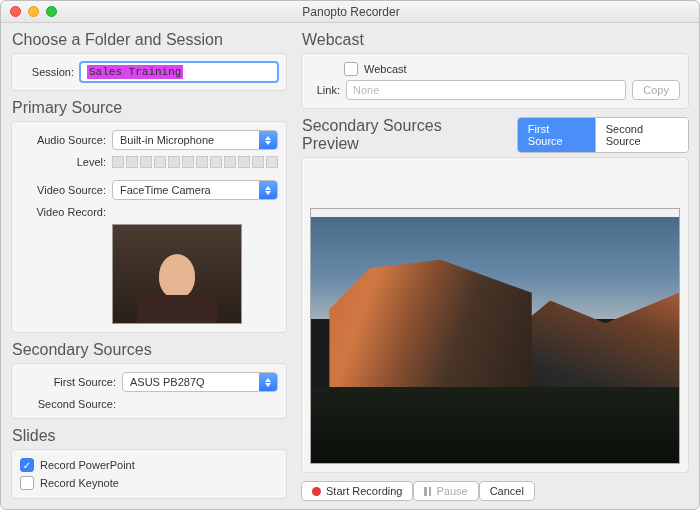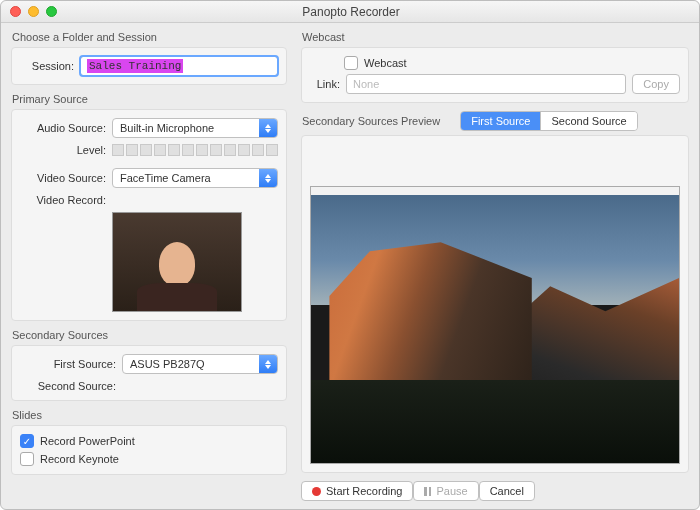--- a/index.html
+++ b/index.html
@@ -52,21 +52,21 @@
   .content {
     flex: 1;
     display: flex;
     padding: 8px 10px 8px 10px;
     gap: 14px;
   }
   .leftcol { width: 276px; display: flex; flex-direction: column; }
   .rightcol { flex: 1; display: flex; flex-direction: column; }
   .group { margin-bottom: 8px; }
   .grouplabel {
-    font-size: 11px;
+    font-size: 16px;
     color: #555;
     margin-bottom: 4px;
     padding-left: 1px;
   }
   .panel {
     background: #f5f5f5;
     border: 1px solid #ddd;
     border-radius: 4px;
     padding: 8px 8px;
   }
@@ -186,21 +186,21 @@
     display: inline-flex;
     align-items: center;
     gap: 5px;
   }
   .btn.disabled { color: #aaa; }
   .seg {
     display: inline-flex;
     border: 1px solid #c0c0c0;
     border-radius: 4px;
     overflow: hidden;
-    height: 20px;
+    height: 36px;
   }
   .seg div {
     padding: 0 10px;
     display: flex;
     align-items: center;
     font-size: 11px;
     background: #fff;
   }
   .seg div.active {
     background: #4a8ff7;

